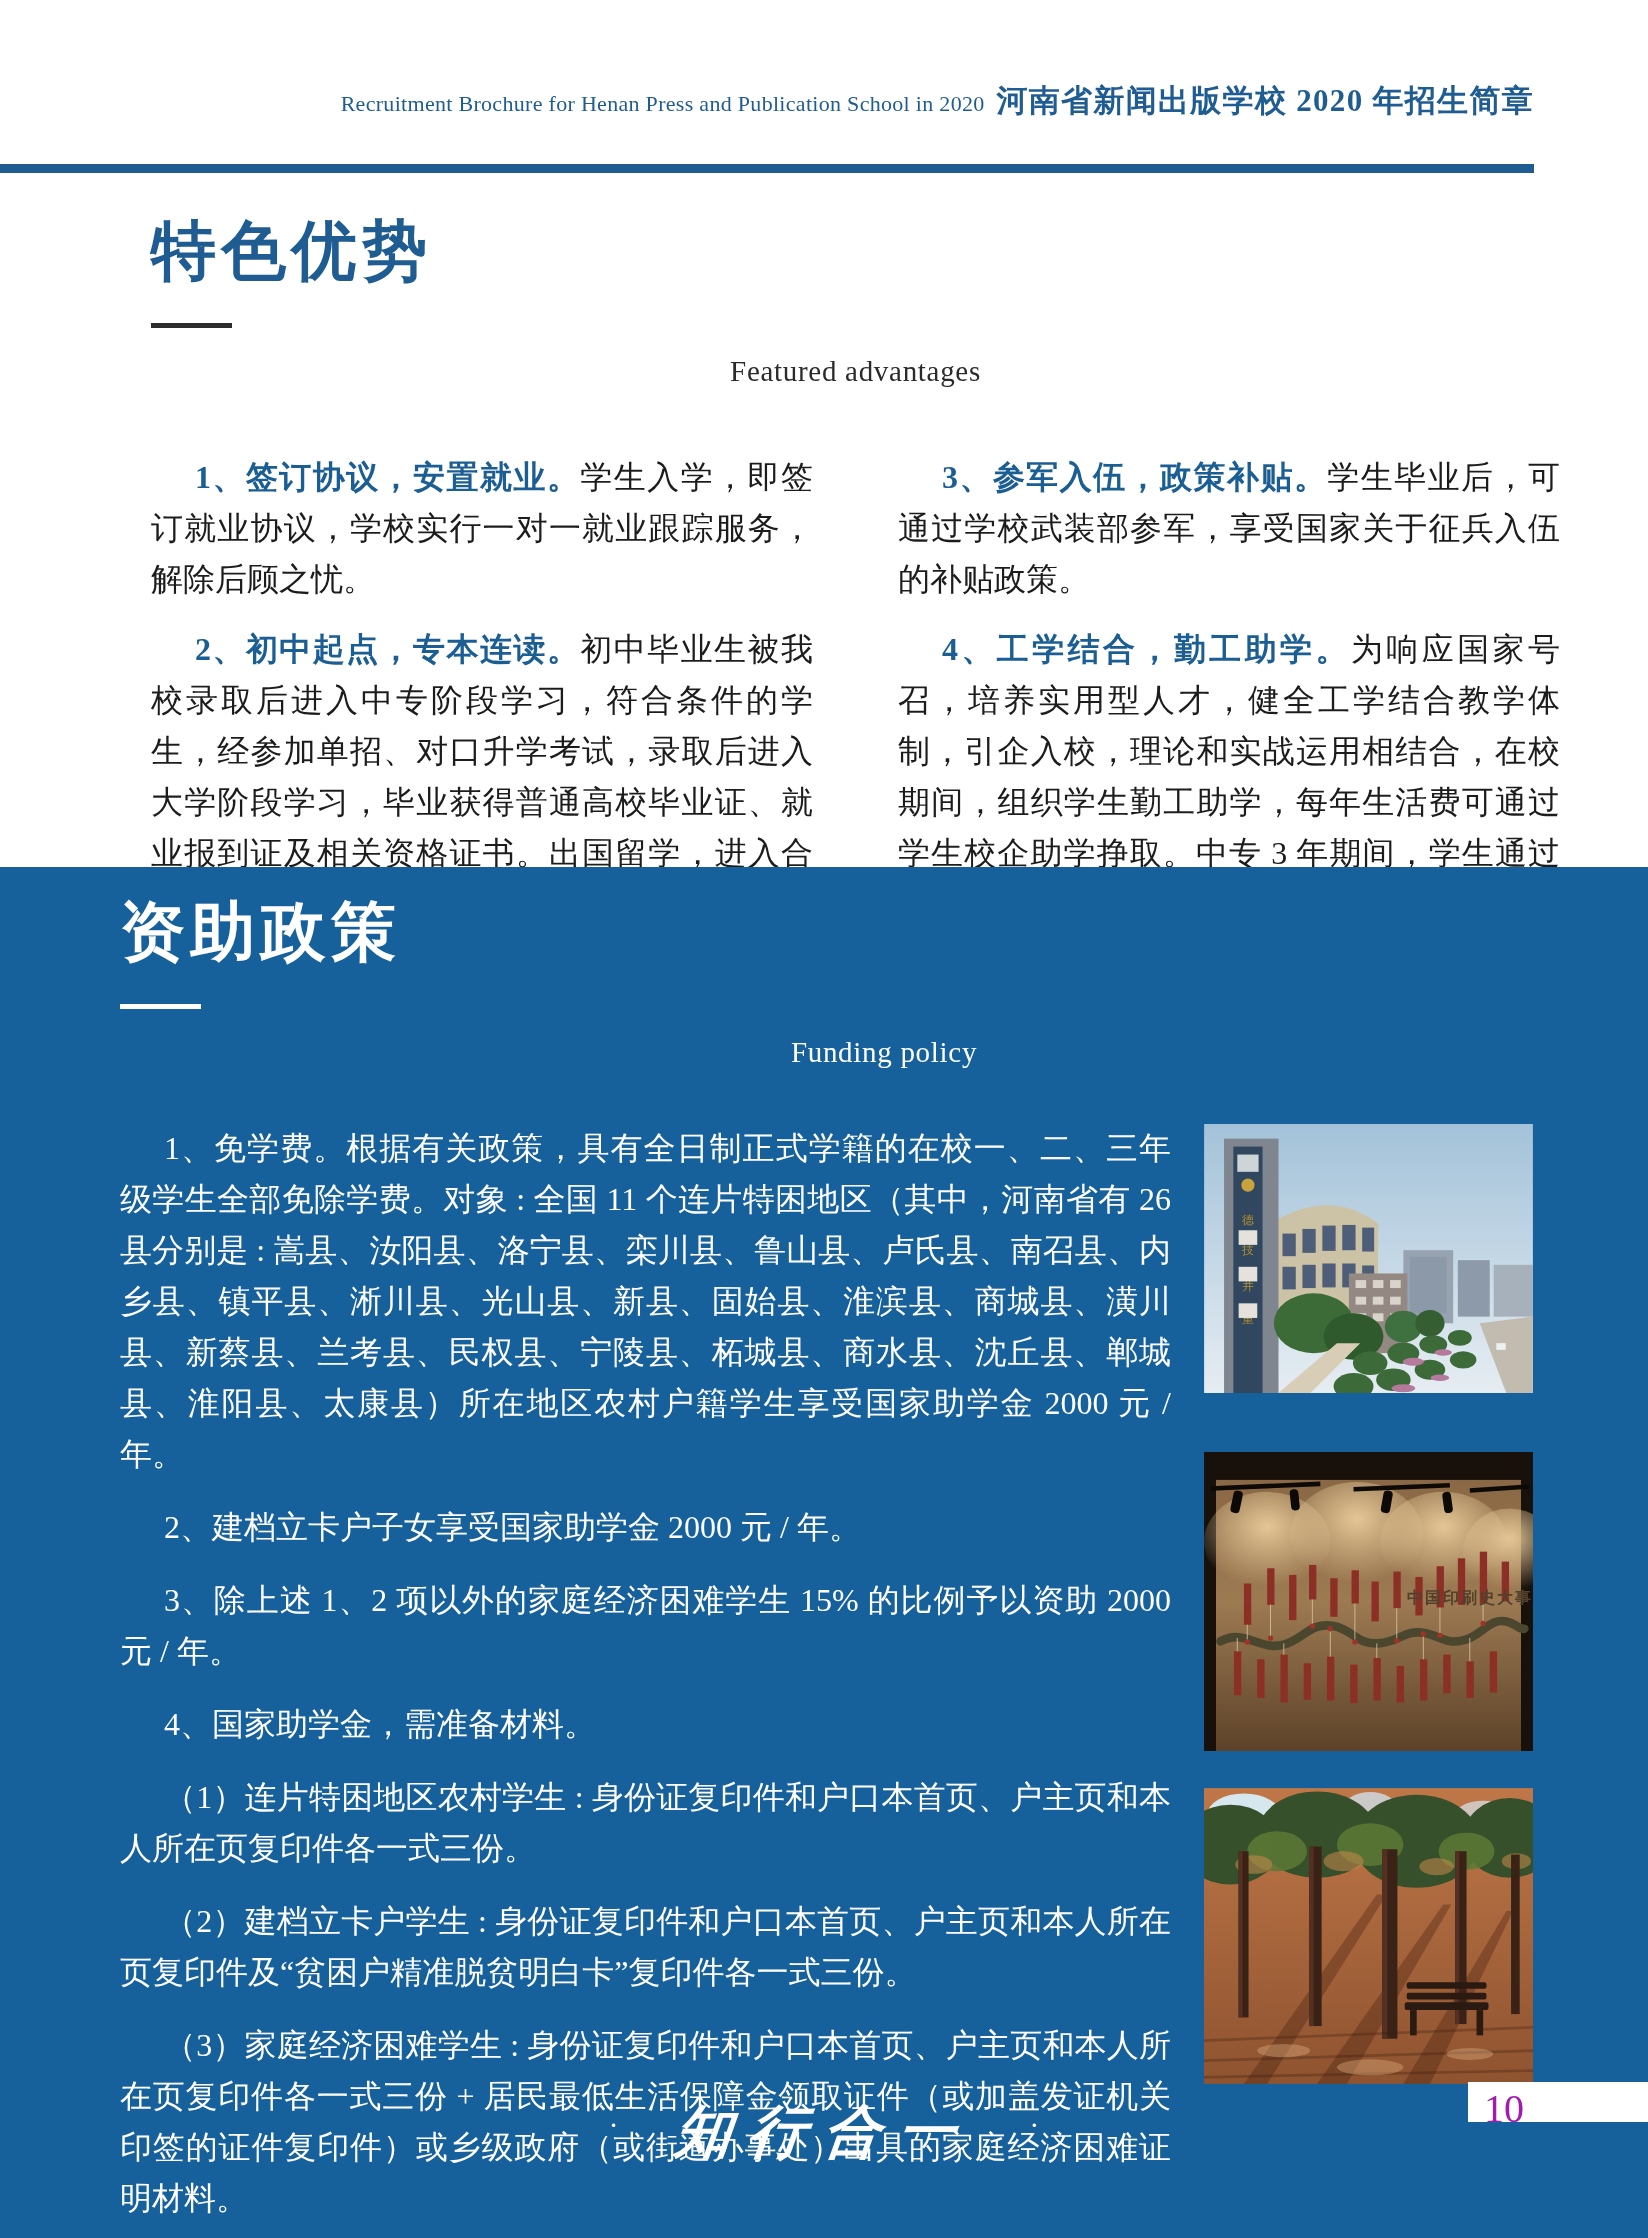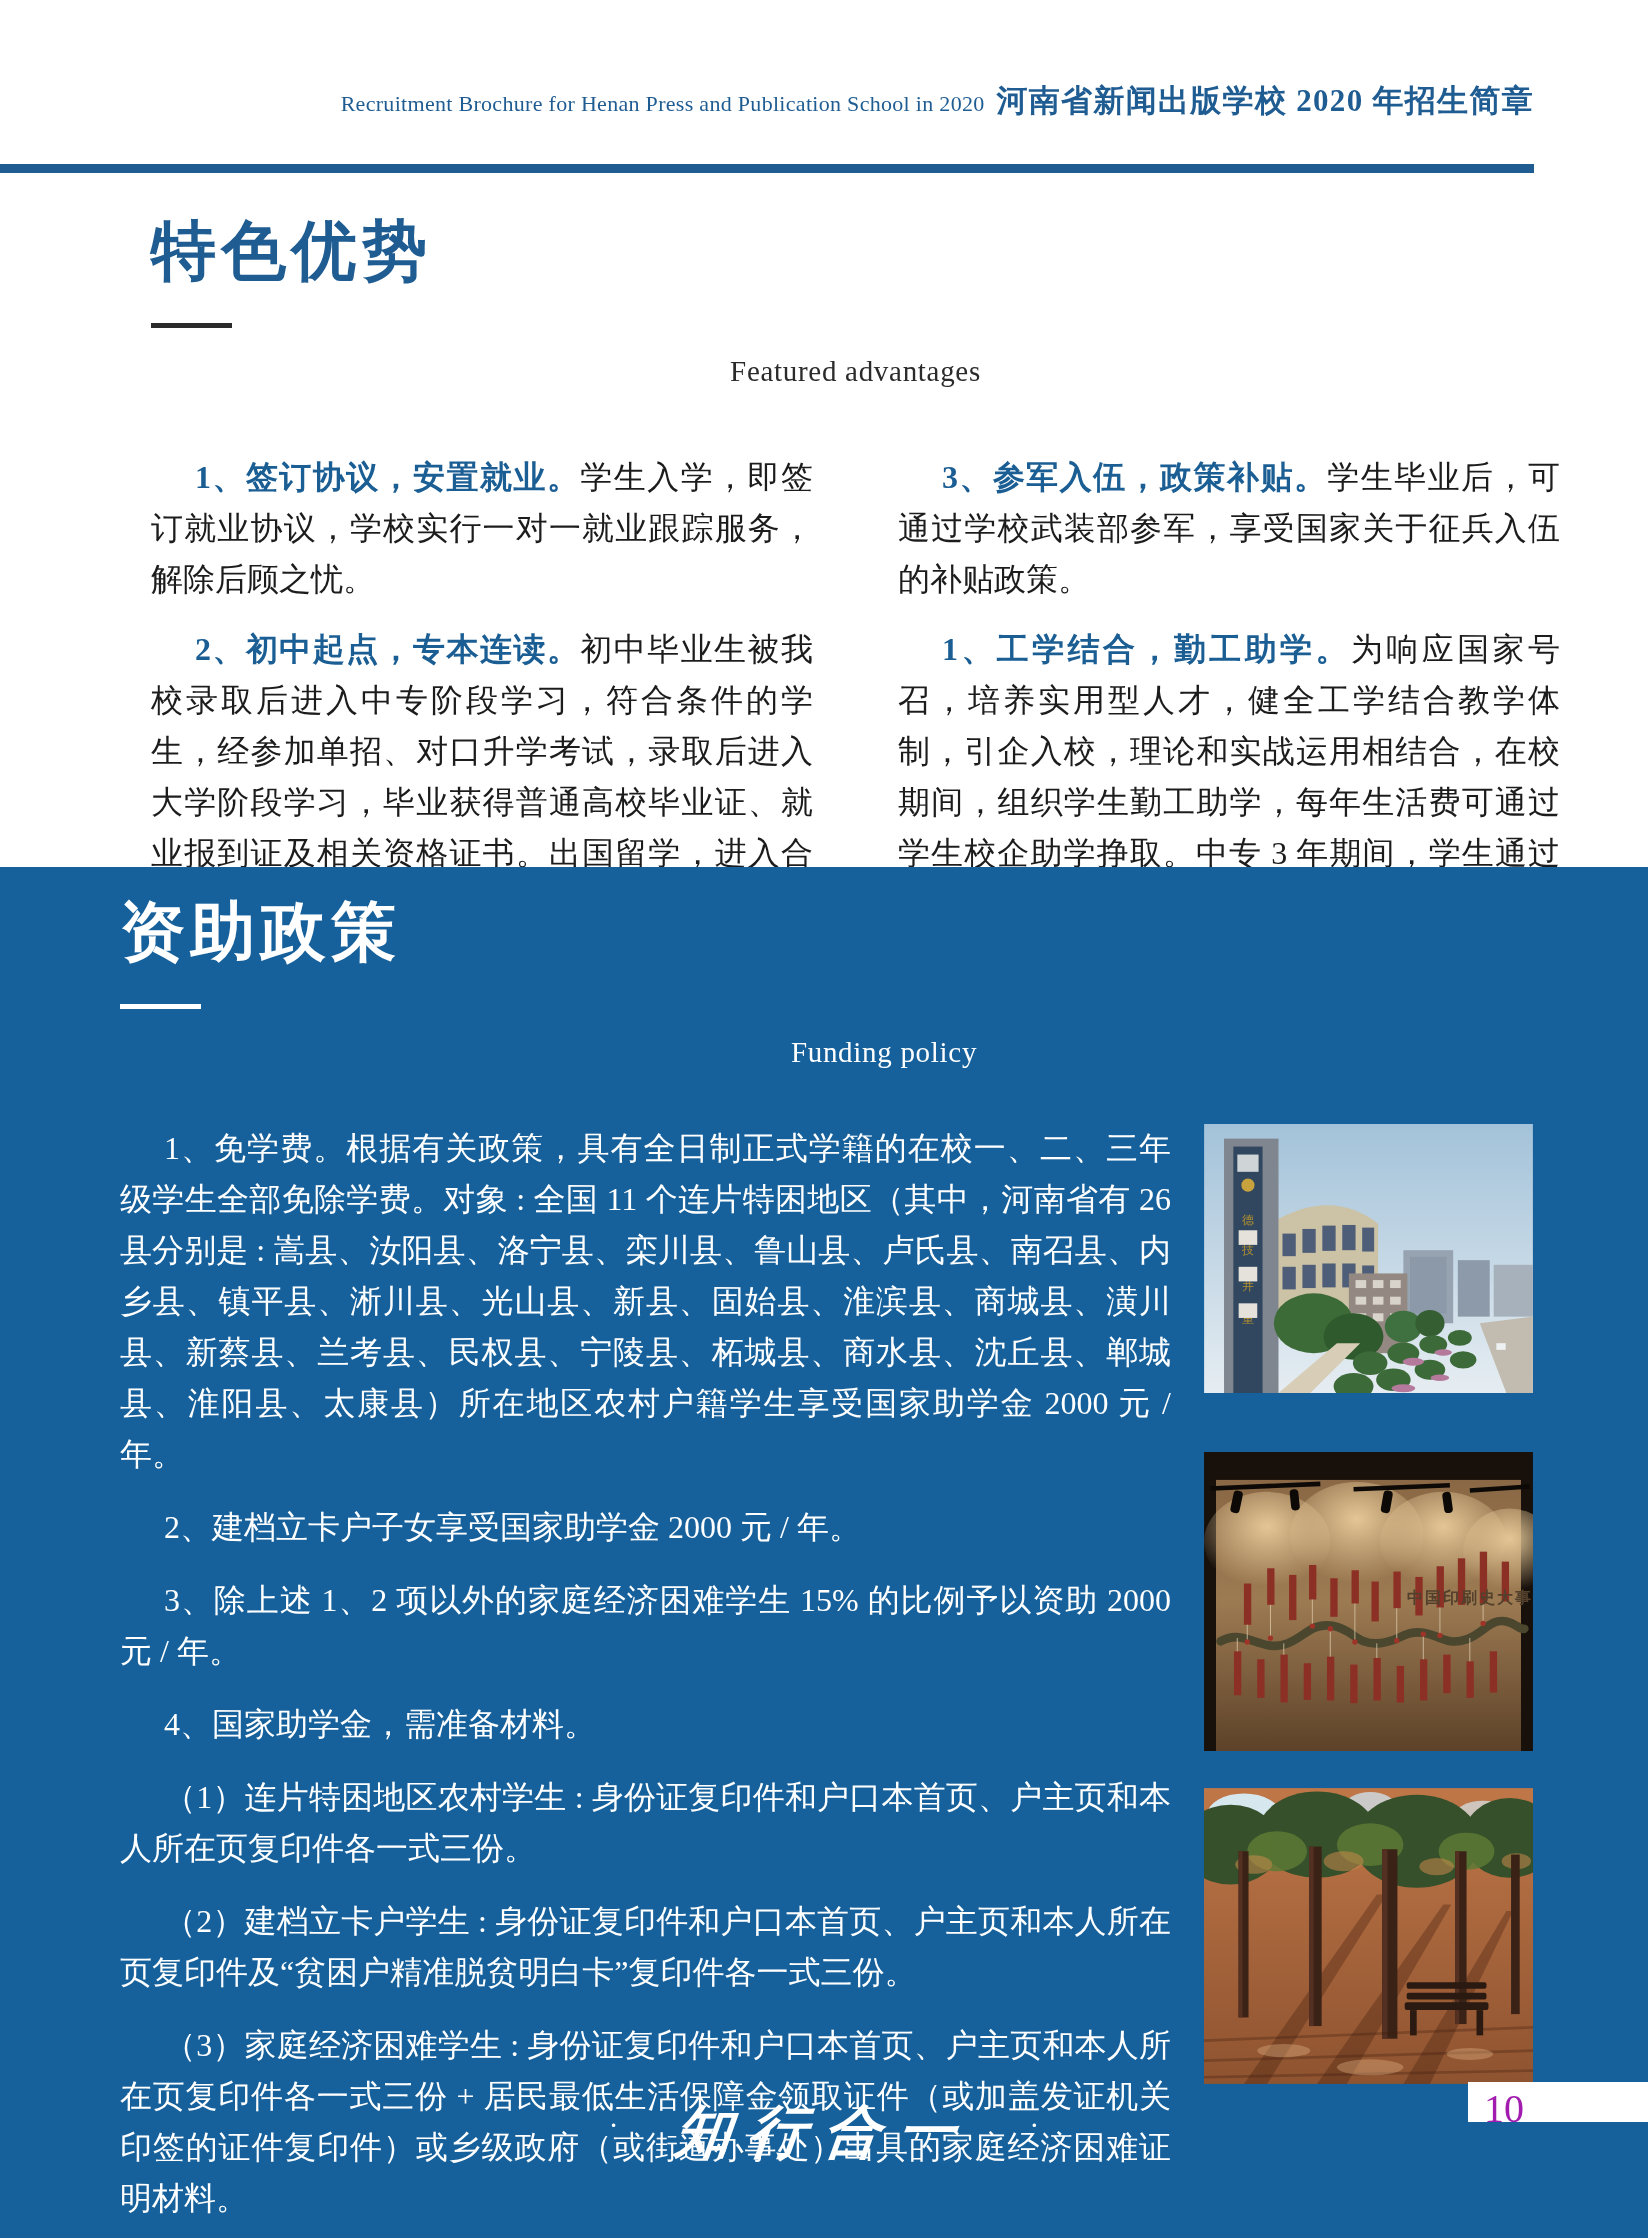--- a/index.html
+++ b/index.html
@@ -61,21 +61,21 @@
     <h1 class="sec-title">特色优势</h1>
     <div class="dash"></div>
     <div class="sec-sub">Featured advantages</div>
     <div class="cols">
       <div class="col">
         <p class="par"><span class="lead">1、签订协议，安置就业。</span><span>学生入学，即签订就业协议，学校实行一对一就业跟踪服务，解除后顾之忧。</span></p>
         <p class="par"><span class="lead">2、初中起点，专本连读。</span><span>初中毕业生被我校录取后进入中专阶段学习，符合条件的学生，经参加单招、对口升学考试，录取后进入大学阶段学习，毕业获得普通高校毕业证、就业报到证及相关资格证书。出国留学，进入合作学校进行本硕连读。</span></p>
       </div>
       <div class="col">
         <p class="par"><span class="lead">3、参军入伍，政策补贴。</span><span>学生毕业后，可通过学校武装部参军，享受国家关于征兵入伍的补贴政策。</span></p>
-        <p class="par"><span class="lead">1、工学结合，勤工助学。</span><span>为响应国家号召，培养实用型人才，健全工学结合教学体制，引企入校，理论和实战运用相结合，在校期间，组织学生勤工助学，每年生活费可通过学生校企助学挣取。中专 3 年期间，学生通过勤工助学可获得 5-10 万收入。</span></p>
+        <p class="par"><span class="lead">4、工学结合，勤工助学。</span><span>为响应国家号召，培养实用型人才，健全工学结合教学体制，引企入校，理论和实战运用相结合，在校期间，组织学生勤工助学，每年生活费可通过学生校企助学挣取。中专 3 年期间，学生通过勤工助学可获得 5-10 万收入。</span></p>
       </div>
     </div>
   </section>
 
   <section class="funding">
     <div class="funding-head">
       <h1 class="sec-title">资助政策</h1>
       <div class="dash"></div>
       <div class="sec-sub">Funding policy</div>
     </div>

